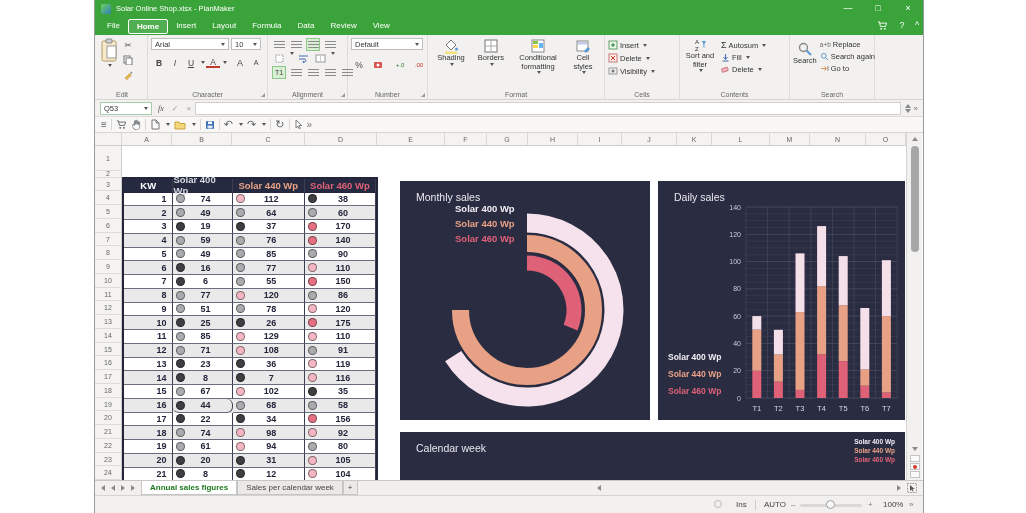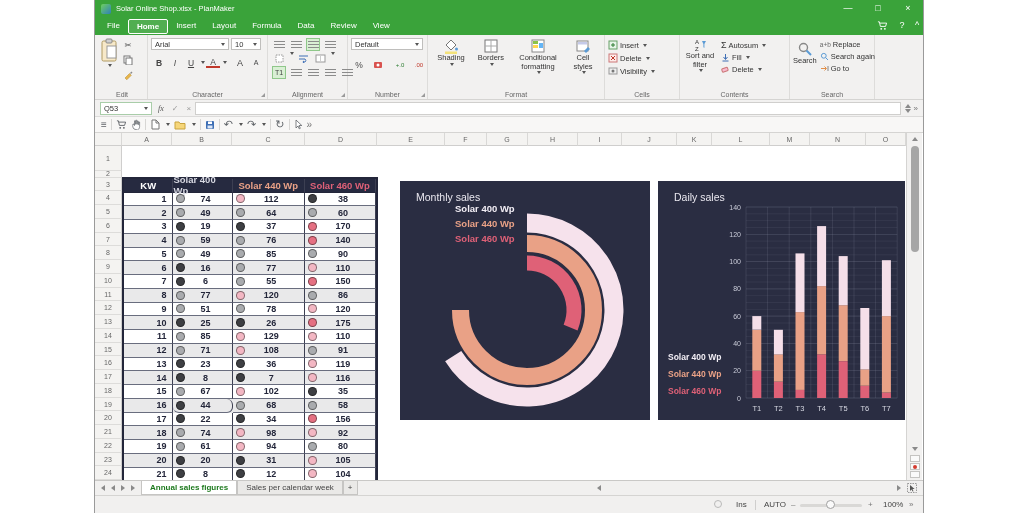--- a/index.html
+++ b/index.html
@@ -914,20 +914,28 @@
           <rect x="202.3" y="188.3" width="9" height="16.4" fill="#e9a186"></rect>
           <rect x="202.3" y="127.0" width="9" height="61.4" fill="#f5dfe9"></rect>
           <text x="206.8" y="230" text-anchor="middle" font-size="7.5" fill="#d6d8e2">T6</text>
           <rect x="223.9" y="211.5" width="9" height="5.5" fill="#df6177"></rect>
           <rect x="223.9" y="135.1" width="9" height="76.4" fill="#e9a186"></rect>
           <rect x="223.9" y="79.2" width="9" height="55.9" fill="#f5dfe9"></rect>
           <text x="228.4" y="230" text-anchor="middle" font-size="7.5" fill="#d6d8e2">T7</text>
         </svg>
   </div>
 
+  <div class="panel" style="left:305px;top:432px;width:505px;height:48px;">
+    <div class="ptitle">Calendar week</div>
+    <div style="position:absolute;right:10px;top:5px;font-size:6.5px;line-height:9px;text-align:right;">
+      <div class="legrow" style="color: rgb(242, 238, 245);">Solar 400 Wp</div>
+      <div class="legrow" style="color: rgb(233, 161, 134);">Solar 440 Wp</div>
+      <div class="legrow" style="color: rgb(223, 97, 119);">Solar 460 Wp</div>
+    </div>
+  </div>
 
   <div id="vscroll">
     <div class="tri-u" style="margin:4px auto 0;"></div>
     <div id="vthumb"></div>
     <div class="tri-d" style="position:absolute;left:5px;top:314px;"></div>
     <div style="position:absolute;left:3px;top:322px;width:10px;height:7px;border:1px solid #c5c4c2;background:#fafafa;"></div>
     <div style="position:absolute;left:3px;top:330px;width:10px;height:7px;border:1px solid #c5c4c2;background:#fafafa;">
           <div style="width:4px;height:4px;border-radius:50%;background:#d33a2f;margin:1px auto;"></div>
         </div>
     <div style="position:absolute;left:3px;top:338px;width:10px;height:7px;border:1px solid #c5c4c2;background:#fafafa;"></div>

